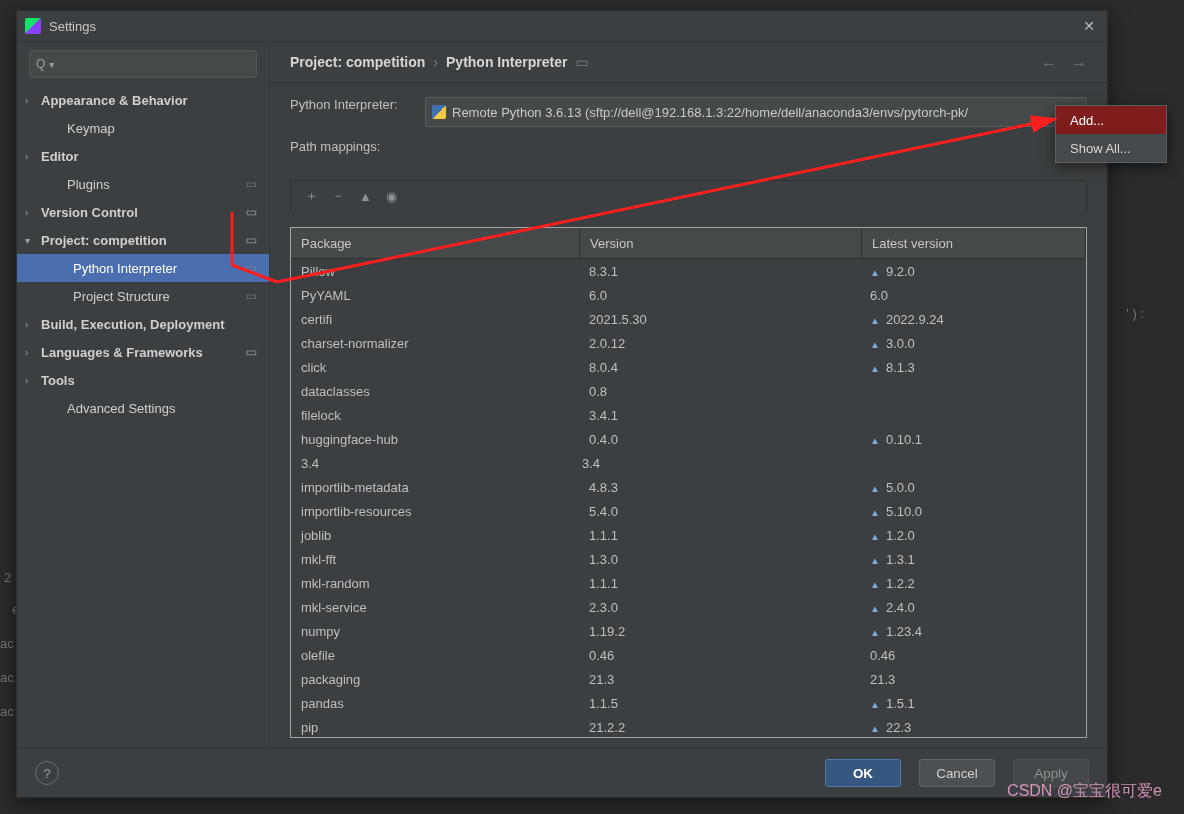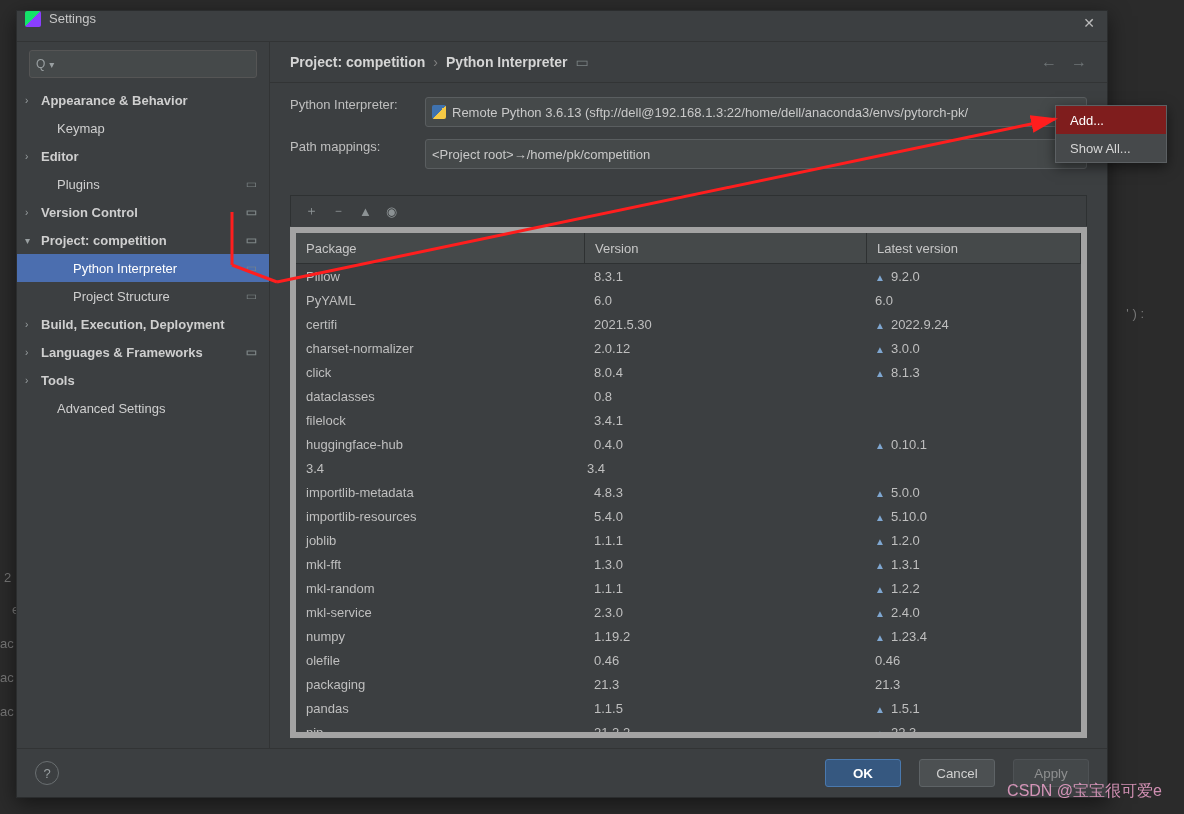--- a/index.html
+++ b/index.html
@@ -1,54 +1,54 @@
 <!DOCTYPE html>
 <html><head>
 <meta charset="utf-8">
 <style>
   html,body{margin:0;padding:0;height:100%;font-family:"Segoe UI",Arial,sans-serif;font-size:13px;background:#2b2b2b;color:#bbb;overflow:hidden}
   .backdrop{position:absolute;inset:0;background:#2b2b2b}
   .backdrop .edge-text{position:absolute;color:#777;font-size:13px}
   .dialog{position:absolute;left:16px;top:10px;width:1090px;height:786px;background:#3c3f41;border:1px solid #2b2d2e;display:flex;flex-direction:column;box-shadow:0 6px 20px rgba(0,0,0,.5)}
-  .titlebar{display:flex;height:30px;padding:0 8px;border-bottom:1px solid #323435}
+  .titlebar{display:flex;align-items:center;height:30px;padding:0 8px;border-bottom:1px solid #323435}
   .titlebar .app-icon{width:16px;height:16px;margin-right:8px;display:inline-block;background:linear-gradient(135deg,#14e36a 0 50%,#8a3fff 50% 100%);border-radius:2px}
   .titlebar .title{flex:1;color:#c7c7c7}
   .titlebar .close{color:#bbb;font-size:14px;cursor:pointer;padding:4px}
   .body{flex:1;display:flex;min-height:0}
   .sidebar{width:252px;border-right:1px solid #323435;display:flex;flex-direction:column;background:#3c3f41}
   .searchbox{margin:8px 12px 8px 12px;height:26px;border:1px solid #555;border-radius:3px;display:flex;align-items:center;padding:0 6px;background:#45494a}
   .searchbox .mag{color:#9aa0a2;font-size:12px;margin-right:4px}
   .searchbox .caret{color:#9aa0a2;font-size:10px}
   .tree{flex:1;overflow:auto}
   .tree-item{display:flex;align-items:center;height:28px;padding:0 10px 0 24px;color:#cfcfcf;cursor:pointer;position:relative}
   .tree-item.bold{font-weight:600}
   .tree-item .chev{position:absolute;left:8px;color:#9aa0a2;font-size:10px;font-weight:normal}
   .tree-item .gear{position:absolute;right:12px;color:#7d8486;font-size:12px}
-  .tree-item.sub{padding-left:40px;font-weight:normal}
+  .tree-item.sub{padding-left:50px;font-weight:normal}
   .tree-item.sub2{padding-left:56px;font-weight:normal}
   .tree-item.selected{background:#4b6eaf;color:#fff}
   .main{flex:1;display:flex;flex-direction:column;min-width:0}
   .crumbs{display:flex;align-items:center;height:40px;padding:0 20px;border-bottom:1px solid #323435;font-size:14px}
   .crumbs .proj{color:#d5d5d5;font-weight:600}
   .crumbs .sep{margin:0 8px;color:#808080}
   .crumbs .leaf{color:#d5d5d5;font-weight:600}
   .crumbs .tag-icon{margin-left:8px;color:#7d8486}
   .crumbs .spacer{flex:1}
   .crumbs .navarrow{color:#6f7577;margin-left:14px;font-size:16px}
   .form{padding:14px 20px 8px}
   .form-row{display:flex;align-items:flex-start;margin-bottom:12px}
   .form-row label{width:135px;color:#bfbfbf}
   .combo{flex:1;height:28px;border:1px solid #5a5e60;background:#45494a;display:flex;align-items:center;padding:0 6px;color:#c9c9c9;border-radius:3px;min-width:0}
   .combo .pyicon{width:14px;height:14px;margin-right:6px;display:inline-block;border-radius:2px;background:linear-gradient(135deg,#3f72af 0 50%,#f6c945 50% 100%)}
   .combo .text{flex:1;overflow:hidden;white-space:nowrap;text-overflow:ellipsis}
   .combo .drop{color:#9aa0a2;font-size:10px;padding:0 4px}
   .combo .folder{color:#9aa0a2;font-size:13px;margin-left:6px}
   .toolbar{display:flex;align-items:center;gap:14px;height:30px;padding:0 14px;border:1px solid #2e3132;border-bottom:none;margin:6px 20px 0;background:#3c3f41}
   .toolbar span{color:#8c9294;cursor:pointer}
-  .tbl-wrap{flex:1;margin:1px 20px 10px;border:6px solid #a3a3a3;min-height:0;display:flex;flex-direction:column;background:#3c3f41}
+  .tbl-wrap{flex:1;margin:16px 20px 10px;border:1px solid #a3a3a3;min-height:0;display:flex;flex-direction:column;background:#3c3f41}
   .tbl-head{display:flex;height:30px;background:#45494a;border-bottom:1px solid #2e3132}
   .tbl-head div{display:flex;align-items:center;padding:0 10px;color:#c7c7c7;border-right:1px solid #2e3132}
   .col-pkg{flex:0 0 268px}
   .col-ver{flex:0 0 261px}
   .col-lat{flex:1}
   .tbl-body{flex:1;overflow:auto}
   .row{display:flex;height:24px;align-items:center}
   .row div{padding:0 10px;color:#bfbfbf;overflow:hidden;white-space:nowrap}
   .up{color:#7fa7d1;margin-right:6px;font-size:10px;display:inline-block}
   .tbl-body::-webkit-scrollbar{width:10px}
@@ -159,24 +159,20 @@
         <div class="form-row">
           <label>Python Interpreter:</label>
           <div class="combo">
             <span class="pyicon"></span>
             <span class="text">Remote Python 3.6.13 (sftp://dell@192.168.1.3:22/home/dell/anaconda3/envs/pytorch-pk/</span>
             <span class="drop">▼</span>
           </div>
         </div>
         <div class="form-row">
           <label>Path mappings:</label>
-          <div class="combo">
-            <span class="text">&lt;Project root&gt;→/home/pk/competition</span>
-            <span class="folder">🗀</span>
-          </div>
         </div>
       </div>
 
       <div class="toolbar">
         <span>＋</span>
         <span>－</span>
         <span>▲</span>
         <span>◉</span>
       </div>
 

